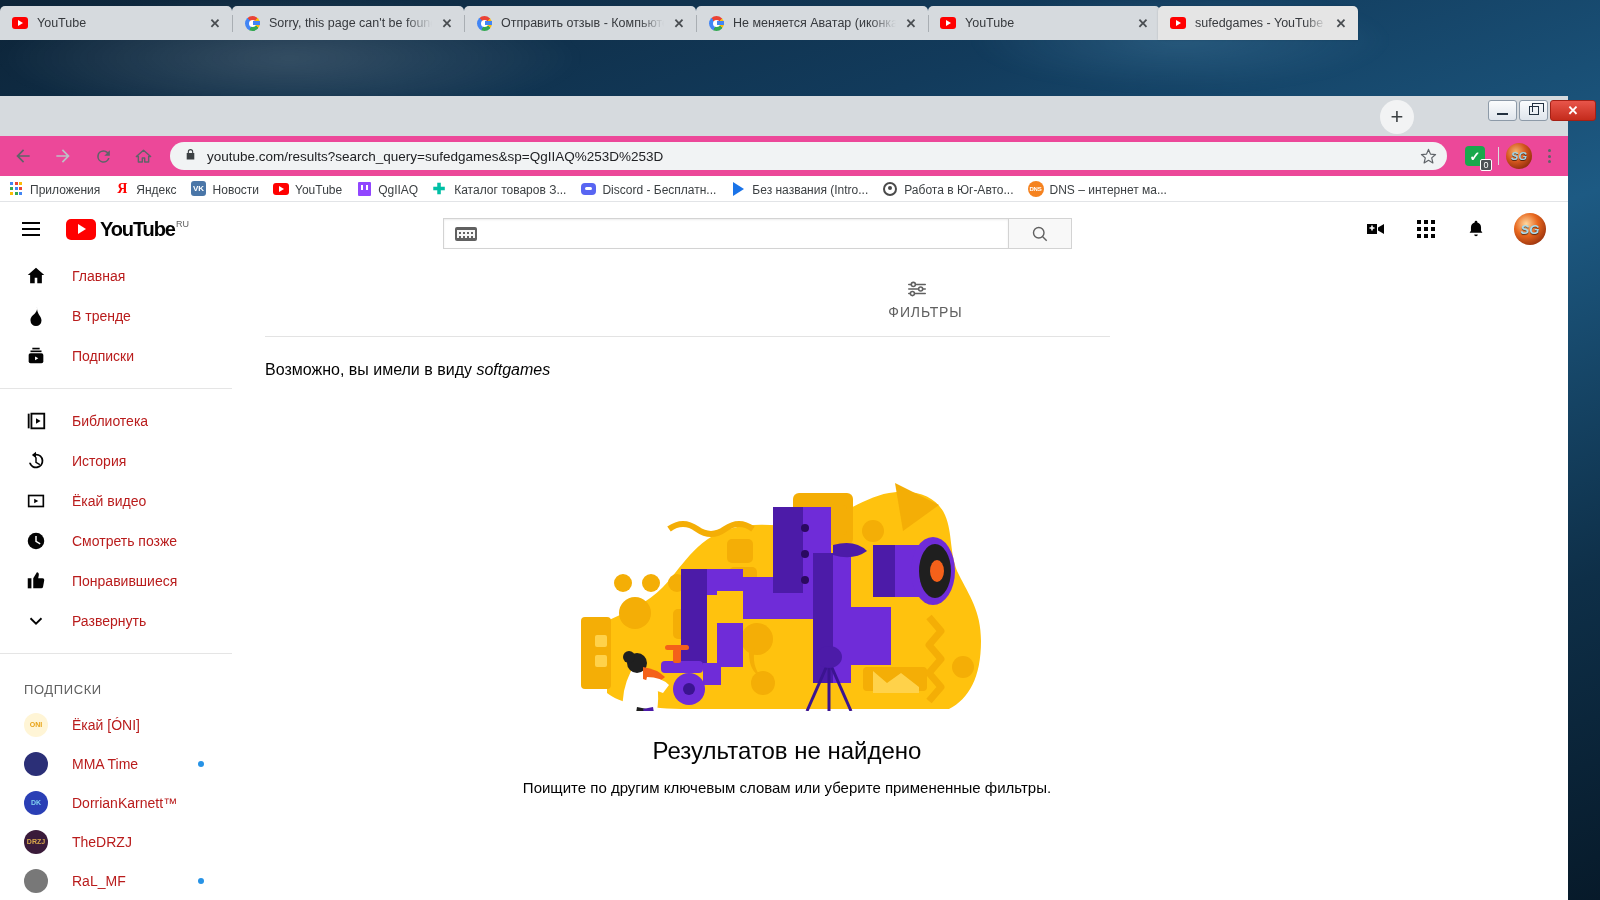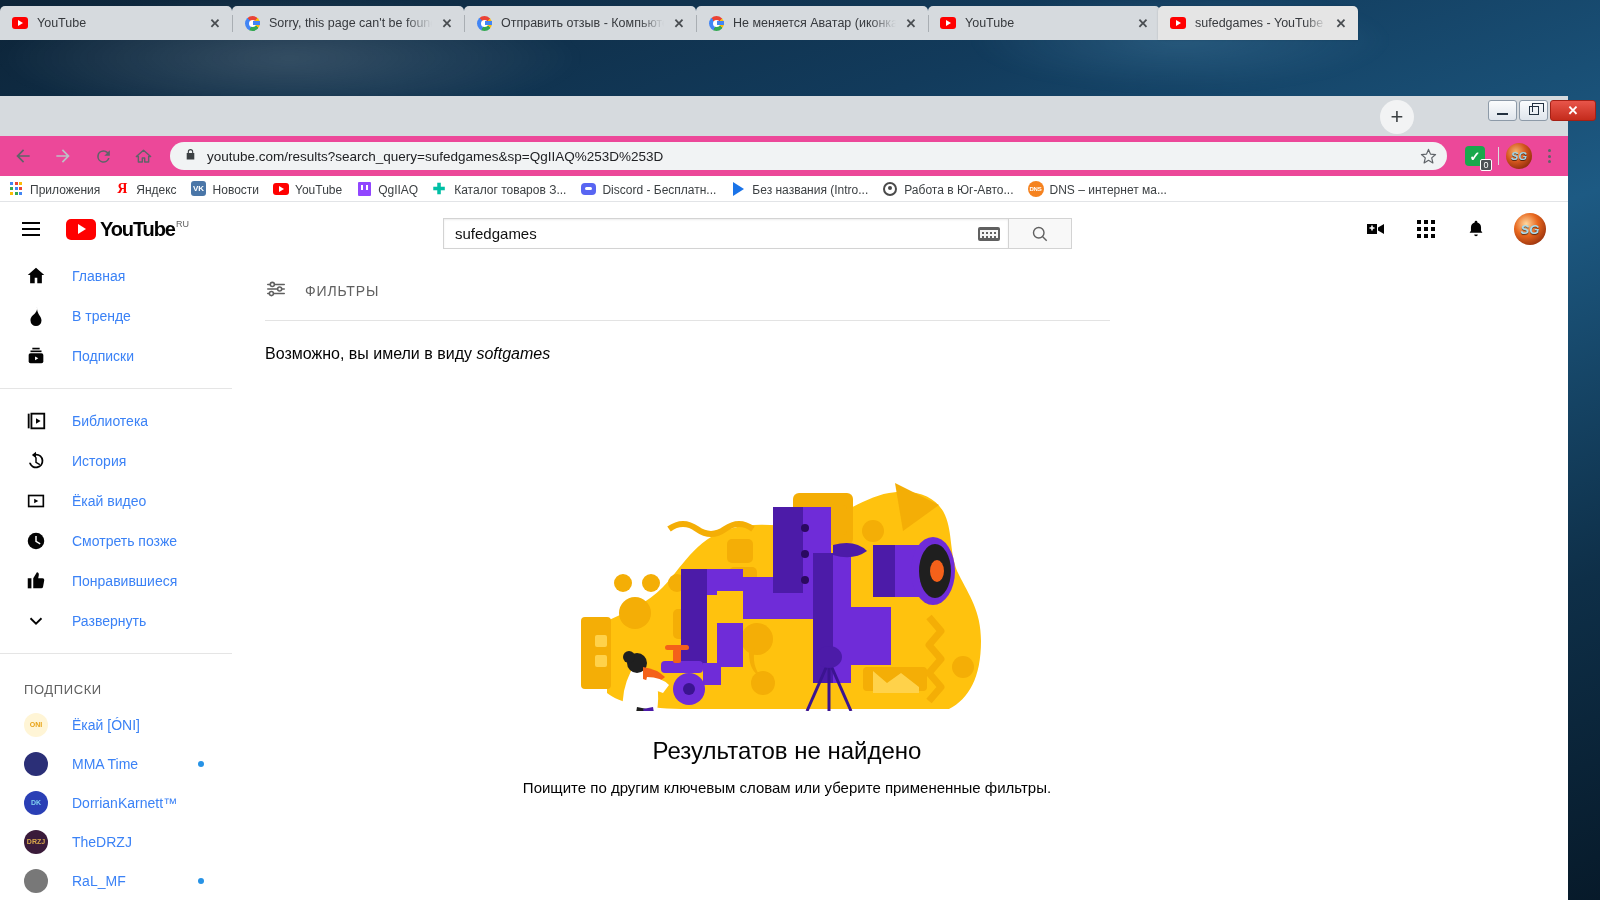--- a/index.html
+++ b/index.html
@@ -222,30 +222,30 @@
     text-shadow:0 1px 1px rgba(0,0,0,.6);
   }
 
   
   #yt-sidebar {
     position:absolute; left:0; top:54px; width: 232px; height: 644px;
     background:#fff; overflow:hidden;
   }
   .sb-item { display:flex; align-items:center; height:40px; padding-left:24px; }
   .sb-ico { width:24px;height:24px;flex:0 0 24px;margin-right:24px;display:flex;align-items:center;justify-content:center;color:#030303;}
-  .sb-label { font-size:14px; color:#3b82f6; white-space:nowrap; }
+  .sb-label { font-size:14px; color:#b91c1c; white-space:nowrap; }
   .sb-divider { height:1px; background:#e5e5e5; margin:12px 0 12px 0; }
   .sb-heading { font-size:13px; font-weight:500; color:#606060; letter-spacing:.6px; padding:16px 0 8px 24px; }
   .sb-chan { display:flex; align-items:center; height:39px; padding-left:24px; position:relative;}
   .sb-avatar { width:24px;height:24px;border-radius:50%;flex:0 0 24px;margin-right:24px;overflow:hidden;display:flex;align-items:center;justify-content:center;font-size:7px;font-weight:700;color:#fff;}
   .sb-dot { position:absolute; right: 28px; width:6px;height:6px;border-radius:50%;background:#2793e6;}
 
   
   #yt-content { position:absolute; left:232px; top:54px; width: 1336px; height: 644px; background:#fff; }
-  #filters-row { display:flex;align-items:center; padding: 22px 0 0 33px; }
+  #filters-row { display:flex;align-items:center; padding: 22px 0 0 33px; flex-direction: column; }
   #filters-label { font-size:14px; font-weight:500; letter-spacing:.9px; color:#606060; margin-left:18px;}
   #filters-rule { height:1px; background:#e3e3e3; margin: 16px 0 0 33px; width: 845px; }
   #didyoumean { padding: 24px 0 0 33px; font-size:16px; color:#030303; }
   #didyoumean b { font-style: italic; font-weight:500; }
 
   #empty-state { position:absolute; left:0; top:215px; width:1110px; text-align:center; }
   #empty-title { font-size:24px; color:#030303; margin-top:26px; }
   #empty-sub { font-size:15px; color:#030303; margin-top:14px; }
 
   #illus { display:block; margin: 0 auto; }
@@ -454,21 +454,20 @@
         <i></i>
     </div>
     <div id="yt-logo">
       <span class="play-badge"></span>
       <span class="wordmark">YouTube</span>
       <span class="cc">RU</span>
     </div>
 
     <div id="yt-search-wrap">
       <div id="yt-search-box">
-        <span id="yt-search-value" title="Введите запрос">sufedgames</span>
         <span id="kb-icon"></span>
       </div>
       <div id="yt-search-btn">
         <svg width="20" height="20" viewBox="0 0 24 24" aria-hidden="true">
             <circle cx="10.5" cy="10.5" r="6.3" fill="none" stroke="#606060" stroke-width="1.7"></circle>
             <line x1="15.2" y1="15.2" x2="20" y2="20" stroke="#606060" stroke-width="1.7"></line>
           </svg>
       </div>
     </div>
 

